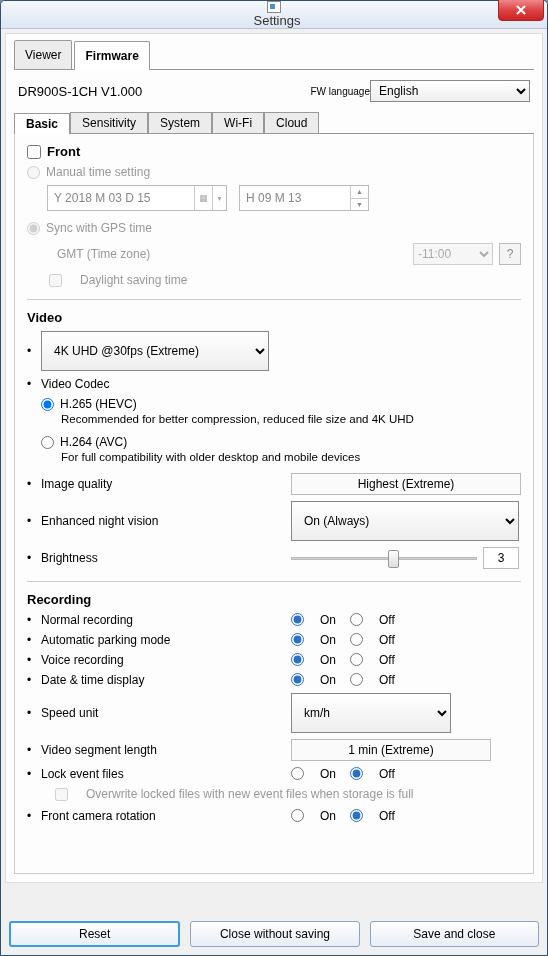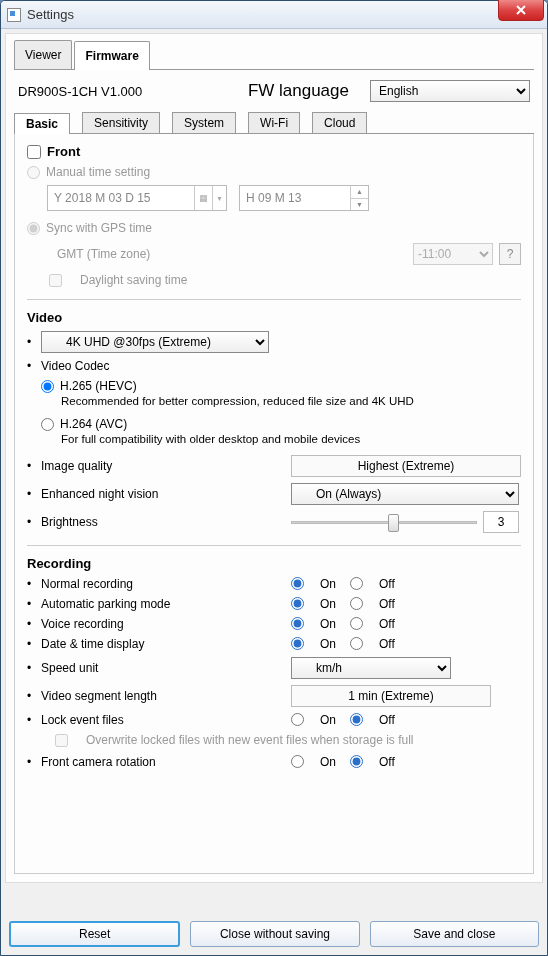--- a/index.html
+++ b/index.html
@@ -1,42 +1,42 @@
 <!DOCTYPE html>
 <html><head>
 <meta charset="utf-8">
 <style>
 * { box-sizing: border-box; margin: 0; padding: 0; font-family: "Segoe UI", Tahoma, sans-serif; }
 body { background: linear-gradient(180deg, #6b8cb5 0%, #9db3cc 100%); width: 548px; height: 956px; overflow: hidden; font-size: 12px; }
 
 .window { width: 548px; height: 956px; background: #f0f0f0; border: 1px solid #2f4f6f; border-radius: 5px 5px 0 0; box-shadow: 0 0 0 3px rgba(100,130,170,0.4); display: flex; flex-direction: column; }
 
-.titlebar { height: 28px; background: linear-gradient(180deg, #f5f8fc 0%, #dde6f2 100%); border-bottom: 1px solid #b8c5d6; display: flex; align-items: center; padding: 0 0 0 6px; position: relative; border-radius: 4px 4px 0 0; }
+.titlebar { height: 28px; background: linear-gradient(180deg, #f5f8fc 0%, #dde6f2 100%); border-bottom: 1px solid #b8c5d6; display: flex; align-items: center; padding: 0 0 0 6px; position: relative; border-radius: 4px 4px 0 0; flex-direction: column; }
 .titlebar .icon { width: 14px; height: 14px; border: 1px solid #888; background: #fff; margin-right: 6px; position: relative; }
 .titlebar .icon::after { content: ''; position: absolute; left: 2px; top: 2px; width: 5px; height: 5px; background: #4a90d9; }
 .titlebar .title { font-size: 13px; color: #333; }
 .close-btn { position: absolute; right: 3px; top: -2px; width: 46px; height: 22px; background: linear-gradient(180deg, #e88 0%, #d44 50%, #c22 100%); border: 1px solid #a22; border-radius: 0 0 4px 4px; display: flex; align-items: center; justify-content: center; cursor: pointer; }
 .close-btn svg { stroke: #fff; stroke-width: 2; }
 
 .client { flex: 1; background: #fdfdfd; margin: 4px; border: 1px solid #ddd; padding: 6px 8px 8px 8px; display: flex; flex-direction: column; }
 
 
 .tabs1 { display: flex; border-bottom: 1px solid #999; }
 .tabs1 .tab { padding: 7px 10px; border: 1px solid #999; border-bottom: none; background: #ececec; margin-right: 2px; border-radius: 2px 2px 0 0; cursor: pointer; font-size: 12px; }
 .tabs1 .tab.active { background: #fff; font-weight: bold; position: relative; top: 1px; }
 
 .model-row { display: flex; align-items: center; padding: 10px 4px; }
 .model-row .model { font-size: 13px; }
 .model-row .spacer { flex: 1; }
-.model-row .lbl { font-size: 17px; margin-right: 21px; }
+.model-row .lbl { font-size: 10px; margin-right: 0; }
 .fw-lang { width: 160px; height: 22px; border: 1px solid #888; background: linear-gradient(#fff,#eee); font-size: 12px; padding: 0 4px; }
 
 
 .tabs2 { display: flex; border-bottom: 1px solid #999; }
-.tabs2 .tab { padding: 3px 11px; border: 1px solid #999; border-bottom: none; background: #ececec; margin-right: 12px; cursor: pointer; font-size: 12px; }
+.tabs2 .tab { padding: 3px 11px; border: 1px solid #999; border-bottom: none; background: #ececec; margin-right: 0; cursor: pointer; font-size: 12px; }
 .tabs2 .tab.active { background: #fff; font-weight: bold; position: relative; top: 1px; border-right: 1px solid #999; }
 
 .page { flex: 1; border: 1px solid #ccc; border-top: none; padding: 10px 12px; overflow: hidden; }
 
 .sect-head { font-weight: bold; font-size: 13px; margin-bottom: 6px; }
 .time-head { display: flex; align-items: center; gap: 6px; }
 .time-head input[type=checkbox] { width: 14px; height: 14px; }
 
 .radio-row { display: flex; align-items: center; gap: 6px; margin: 6px 0; color: #999; }
 .radio-row input { width: 13px; height: 13px; }
@@ -59,21 +59,21 @@
 
 .chk-row { display: flex; align-items: center; gap: 18px; margin-left: 22px; color: #999; margin-top: 6px; }
 
 hr.sep { border: none; border-top: 1px solid #ccc; margin: 12px 0 10px 0; }
 
 .opt-row { display: flex; align-items: center; margin: 6px 0; }
 .opt-row .bullet { width: 14px; text-align: left; }
 .opt-row .lbl { flex: 1; }
 .opt-row .ctrl { width: 230px; display: flex; align-items: center; gap: 14px; }
 
-.dd { height: 22px; border: 1px solid #888; background: linear-gradient(#fff,#eee); font-size: 12px; padding: 0 20px; }
+.dd { height: 40px; border: 1px solid #888; background: linear-gradient(#fff,#eee); font-size: 12px; padding: 0 8px; }
 .dd-full { width: 228px; }
 .static-box { width: 268px; height: 22px; border: 1px solid #bbb; background: #fafafa; display: flex; align-items: center; justify-content: center; font-size: 12px; }
 
 .codec-block { margin-left: 14px; margin-top: 4px; }
 .codec-opt { margin-bottom: 10px; }
 .codec-opt .r { display: flex; align-items: center; gap: 6px; }
 .codec-opt .r input { width: 13px; height: 13px; }
 .codec-opt .desc { margin-left: 20px; font-size: 11.5px; margin-top: 2px; }
 
 .radio-pair { display: flex; align-items: flex-start; gap: 16px; }

